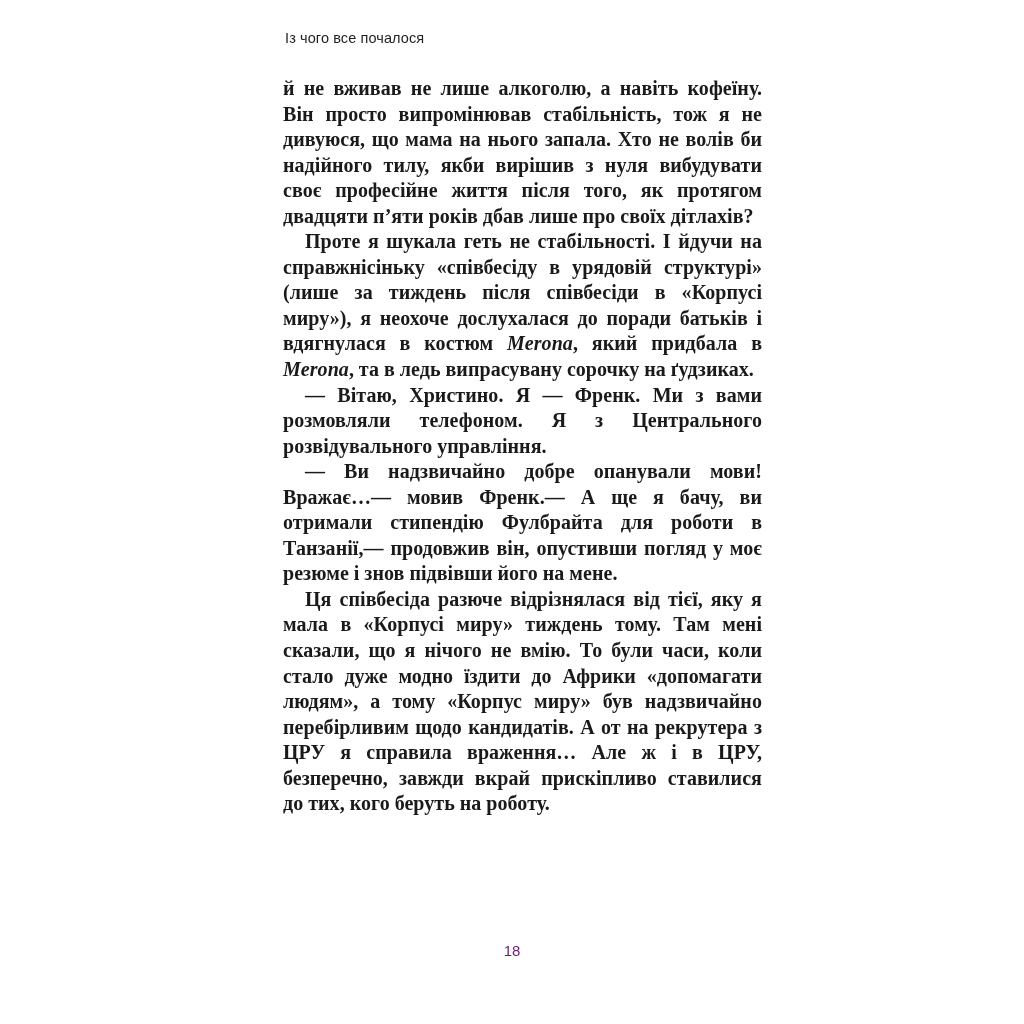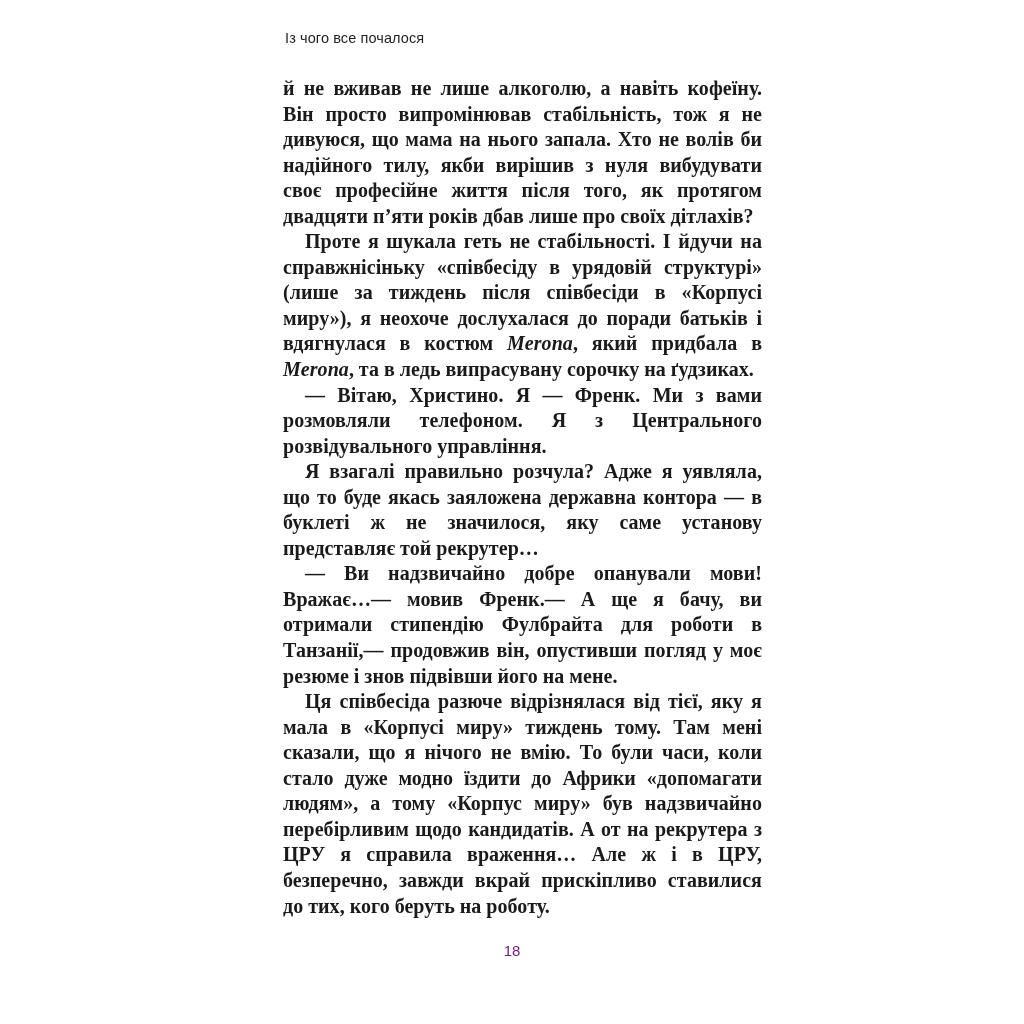--- a/index.html
+++ b/index.html
@@ -86,21 +86,20 @@
 
   <div class="text-column">
 
     <p class="para no-indent">й не вживав не лише алкоголю, а навіть кофеїну. Він просто випромінював стабільність, тож я не дивуюся, що мама на нього запала. Хто не волів би надійного тилу, якби вирішив з нуля вибудувати своє професійне життя після того, як протягом двадцяти п’яти років дбав лише про своїх дітлахів?</p>
 
     <p class="para"><span>Проте я шукала геть не стабільності. І йдучи на справжнісіньку «співбесіду в урядовій структурі» (лише за тиждень після співбесіди в «Корпусі миру»), я неохоче дослухалася до поради батьків і вдягнулася в костюм </span><i>Merona</i><span>, який придбала в </span><i>Merona</i><span>, та в ледь випрасувану сорочку на ґудзиках.</span></p>
 
     <p class="para">— Вітаю, Христино. Я — Френк. Ми з вами розмовляли телефоном. Я з Центрального розвідувального управління.</p>
 
 
-    <p class="para">Я взагалі правильно розчула? Адже я уявляла, що то буде якась заяложена державна контора — в буклеті ж не значилося, яку саме установу представляє той рекрутер…</p>
 
     <p class="para">— Ви надзвичайно добре опанували мови! Вражає…— мовив Френк.— А ще я бачу, ви отримали стипендію Фулбрайта для роботи в Танзанії,— продовжив він, опустивши погляд у моє резюме і знов підвівши його на мене.</p>
 
 
     <p class="para">Ця співбесіда разюче відрізнялася від тієї, яку я мала в «Корпусі миру» тиждень тому. Там мені сказали, що я нічого не вмію. То були часи, коли стало дуже модно їздити до Африки «допомагати людям», а тому «Корпус миру» був надзвичайно перебірливим щодо кандидатів. А от на рекрутера з ЦРУ я справила враження… Але ж і в ЦРУ, безперечно, завжди вкрай прискіпливо ставилися до тих, кого беруть на роботу.</p>
 
   </div>
 
   <div class="folio">18</div>
 

